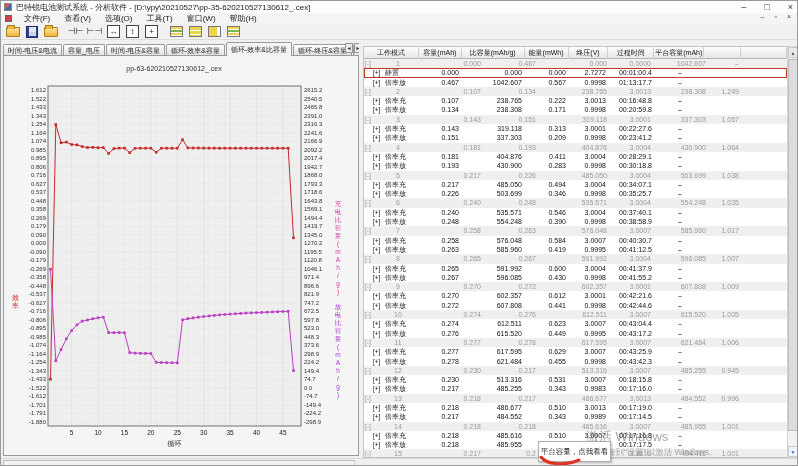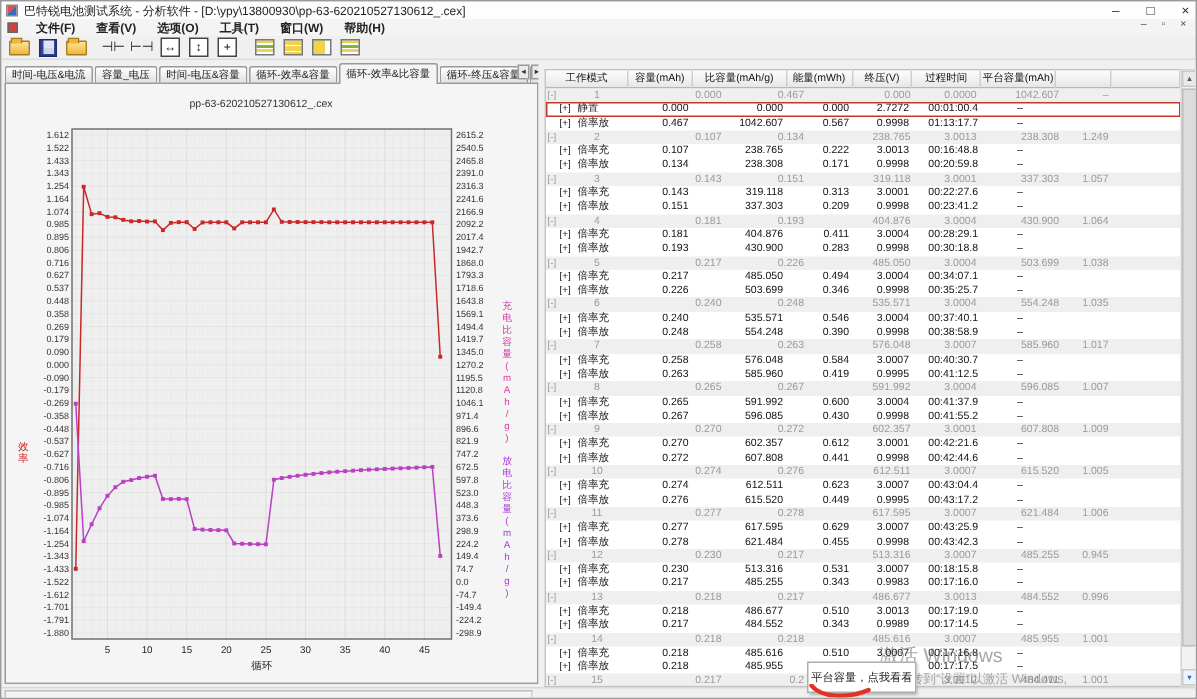--- a/index.html
+++ b/index.html
@@ -9,21 +9,21 @@
 
   
   .titlebar{position:absolute;left:0;top:0;width:100%;height:12px;background:#fdfdfd;display:flex;align-items:center;font-size:8px;color:#222;}
   .appicon{width:8px;height:8px;margin:0 4px 0 3px;background:linear-gradient(135deg,#d9534f 50%,#3a6ab8 50%);border:1px solid #888;}
   .win-controls{position:absolute;right:4px;top:0;height:12px;display:flex;gap:18px;font-size:9px;color:#333;align-items:center;}
   .win-controls span{cursor:default;line-height:10px;}
 
   
   .menubar{position:absolute;left:0;top:12px;width:100%;height:11px;background:#f4f4f4;display:flex;align-items:center;font-size:8px;color:#222;}
   .childicon{width:7px;height:7px;margin:0 5px 0 4px;background:#cc4444;border:1px solid #666;}
-  .menubar .mitem{padding:0 7px;height:11px;line-height:11px;font-weight:bold;}
+  .menubar .mitem{padding:0 7px;height:11px;line-height:11px;}
   .child-controls{position:absolute;right:6px;top:12px;display:flex;gap:10px;font-size:7px;color:#444;}
 
   
   .toolbar{position:absolute;left:0;top:23px;width:100%;height:16px;background:#f0f0f0;display:flex;align-items:center;padding-left:2px;border-bottom:1px solid #dcdcdc;}
   .tbi{width:18px;height:15px;display:flex;align-items:center;justify-content:center;margin:0 0.5px;}
   .tbsep{width:6px;height:15px;}
   .ic-folder{width:14px;height:10px;background:linear-gradient(#ffe49a,#f0b63a);border:1px solid #a87d1e;border-radius:1px;position:relative;}
   .ic-folder:before{content:"";position:absolute;left:0;top:-3px;width:6px;height:3px;background:#f0b63a;border:1px solid #a87d1e;border-bottom:none;border-radius:1px 1px 0 0;}
   .ic-save{width:12px;height:12px;background:#33459a;border:1px solid #1d2a66;position:relative;}
   .ic-save:before{content:"";position:absolute;left:2px;top:0;width:7px;height:5px;background:#dfe6f5;}
@@ -84,21 +84,21 @@
   .wm1{position:absolute;left:585px;top:427px;font-size:13px;color:rgba(105,105,105,.6);z-index:30;}
   .wm2{position:absolute;left:606px;top:446px;font-size:8.5px;color:rgba(115,115,115,.6);z-index:30;white-space:nowrap;}
 </style>
 </head>
 <body>
 
 <div id="app">
 
   <div class="titlebar">
     <span class="appicon"></span>
-    <span>巴特锐电池测试系统 - 分析软件 - [D:\ypy\13800930\pp-63-620210527130612_.cex]</span>
+    <span>巴特锐电池测试系统 - 分析软件 - [D:\ypy\20210527\pp-35-620210527130612_.cex]</span>
     <span class="win-controls">
       <span>–</span>
       <span>□</span>
       <span>×</span>
     </span>
   </div>
 
   <div class="menubar">
     <span class="childicon"></span>
     <span id="menu-items" style="display: flex;">

